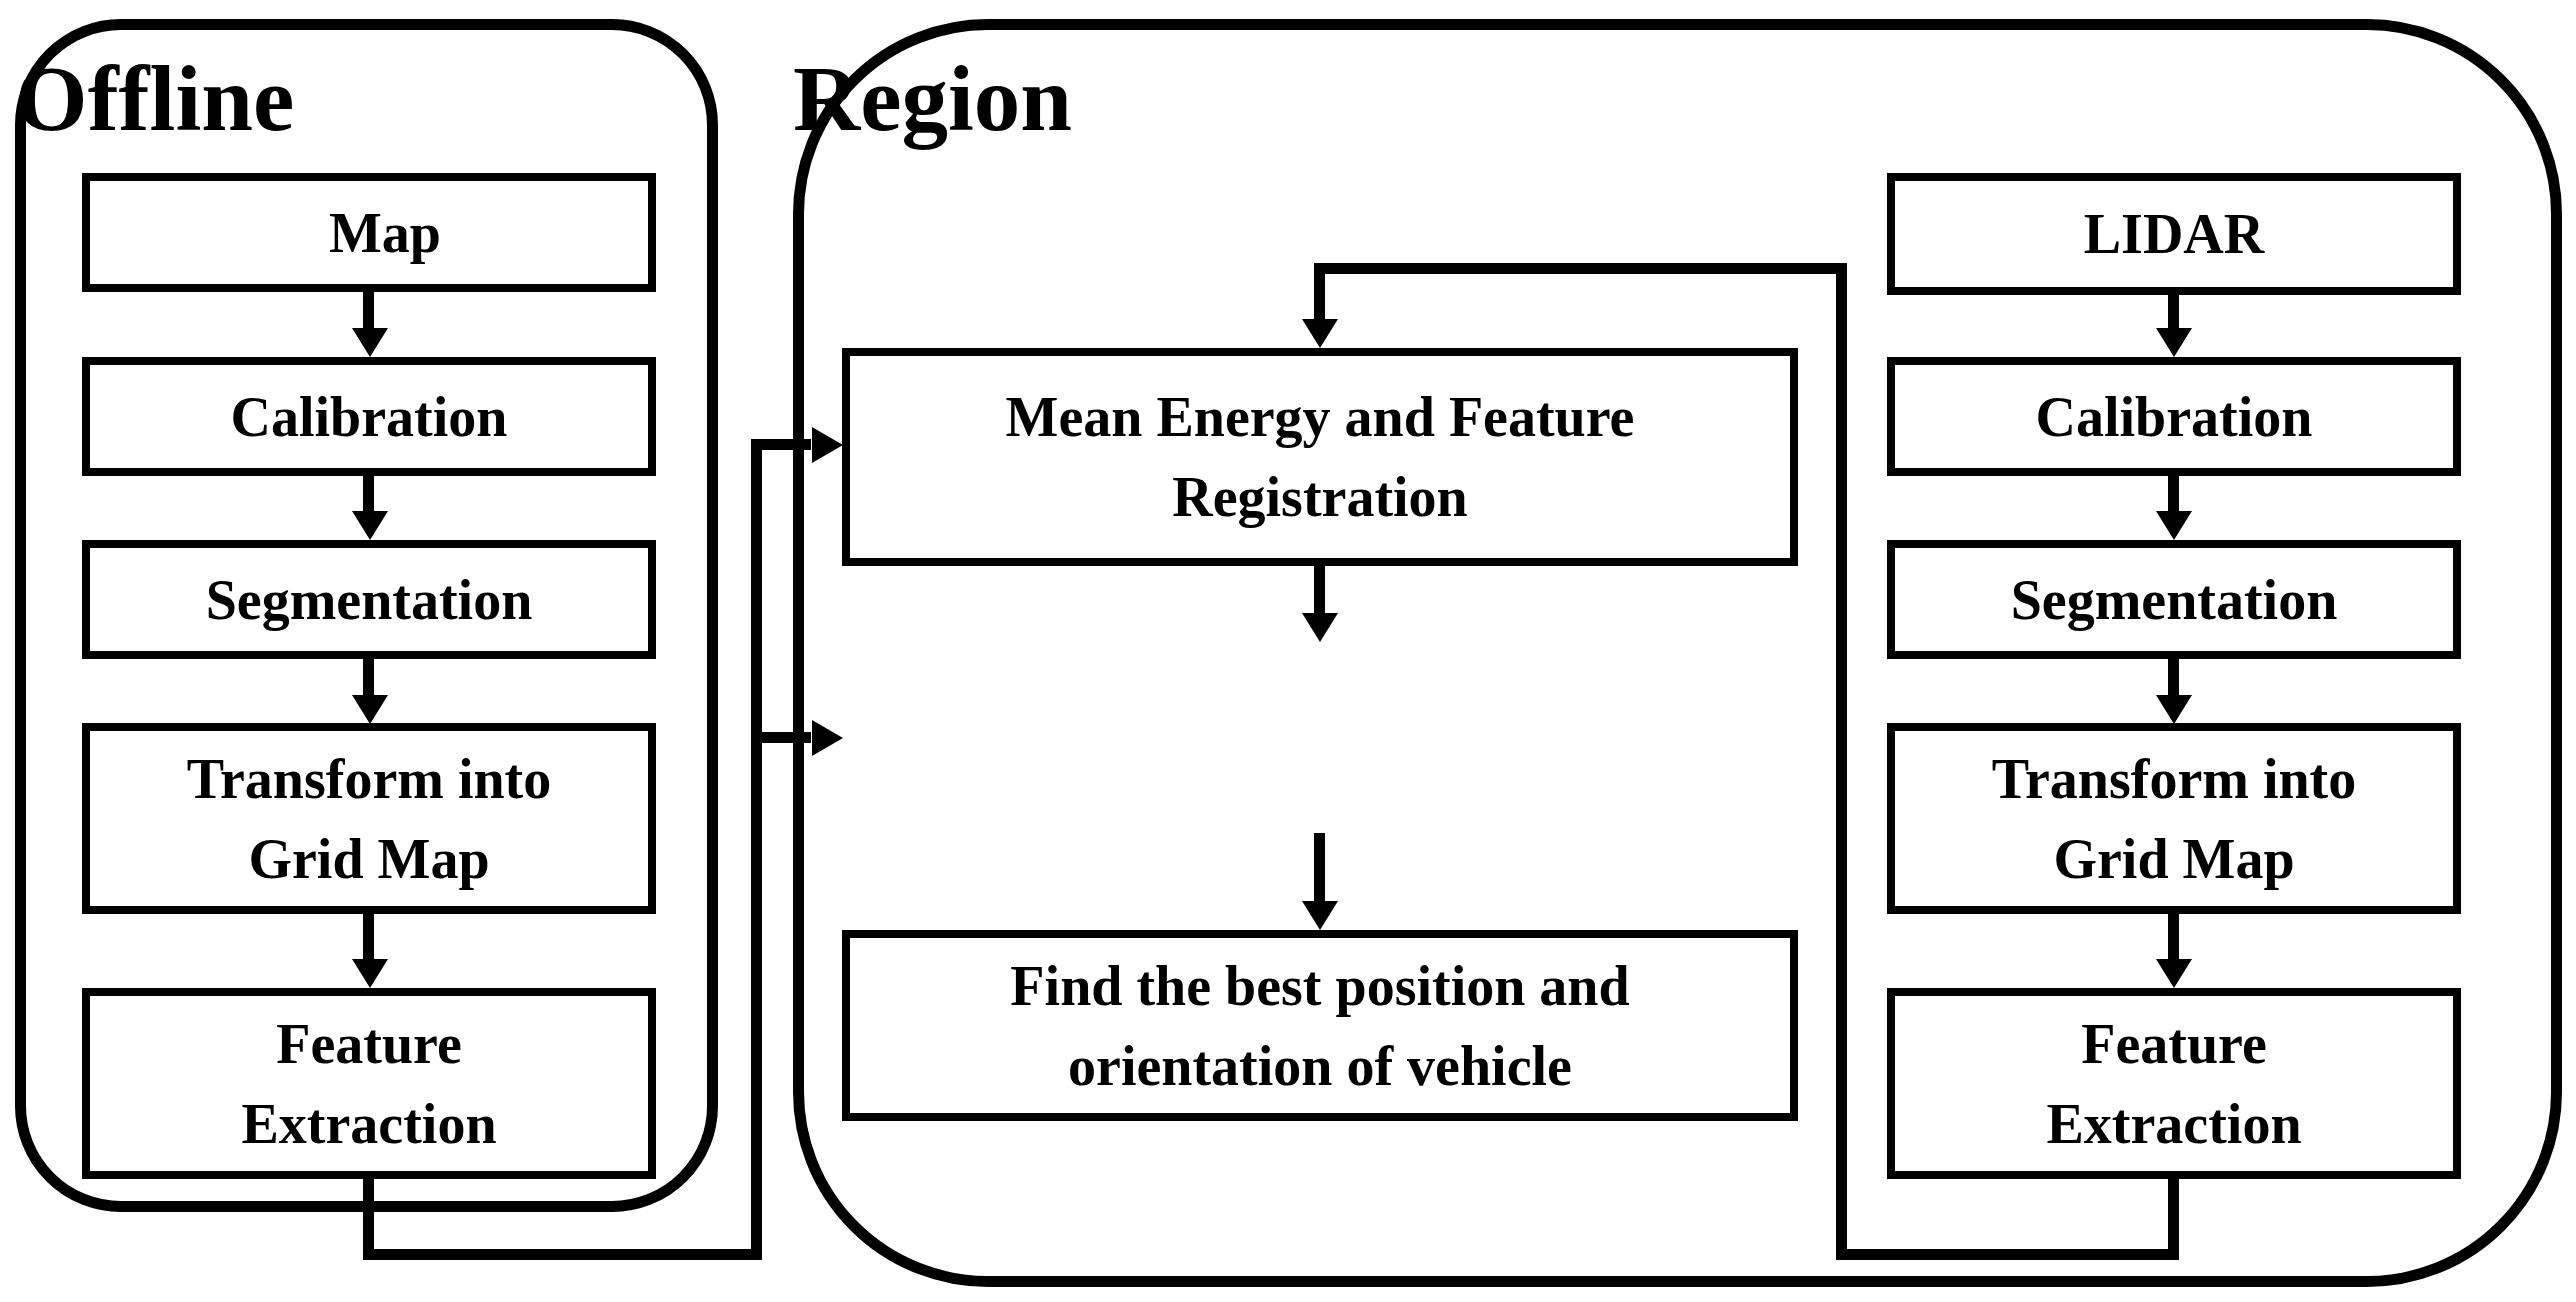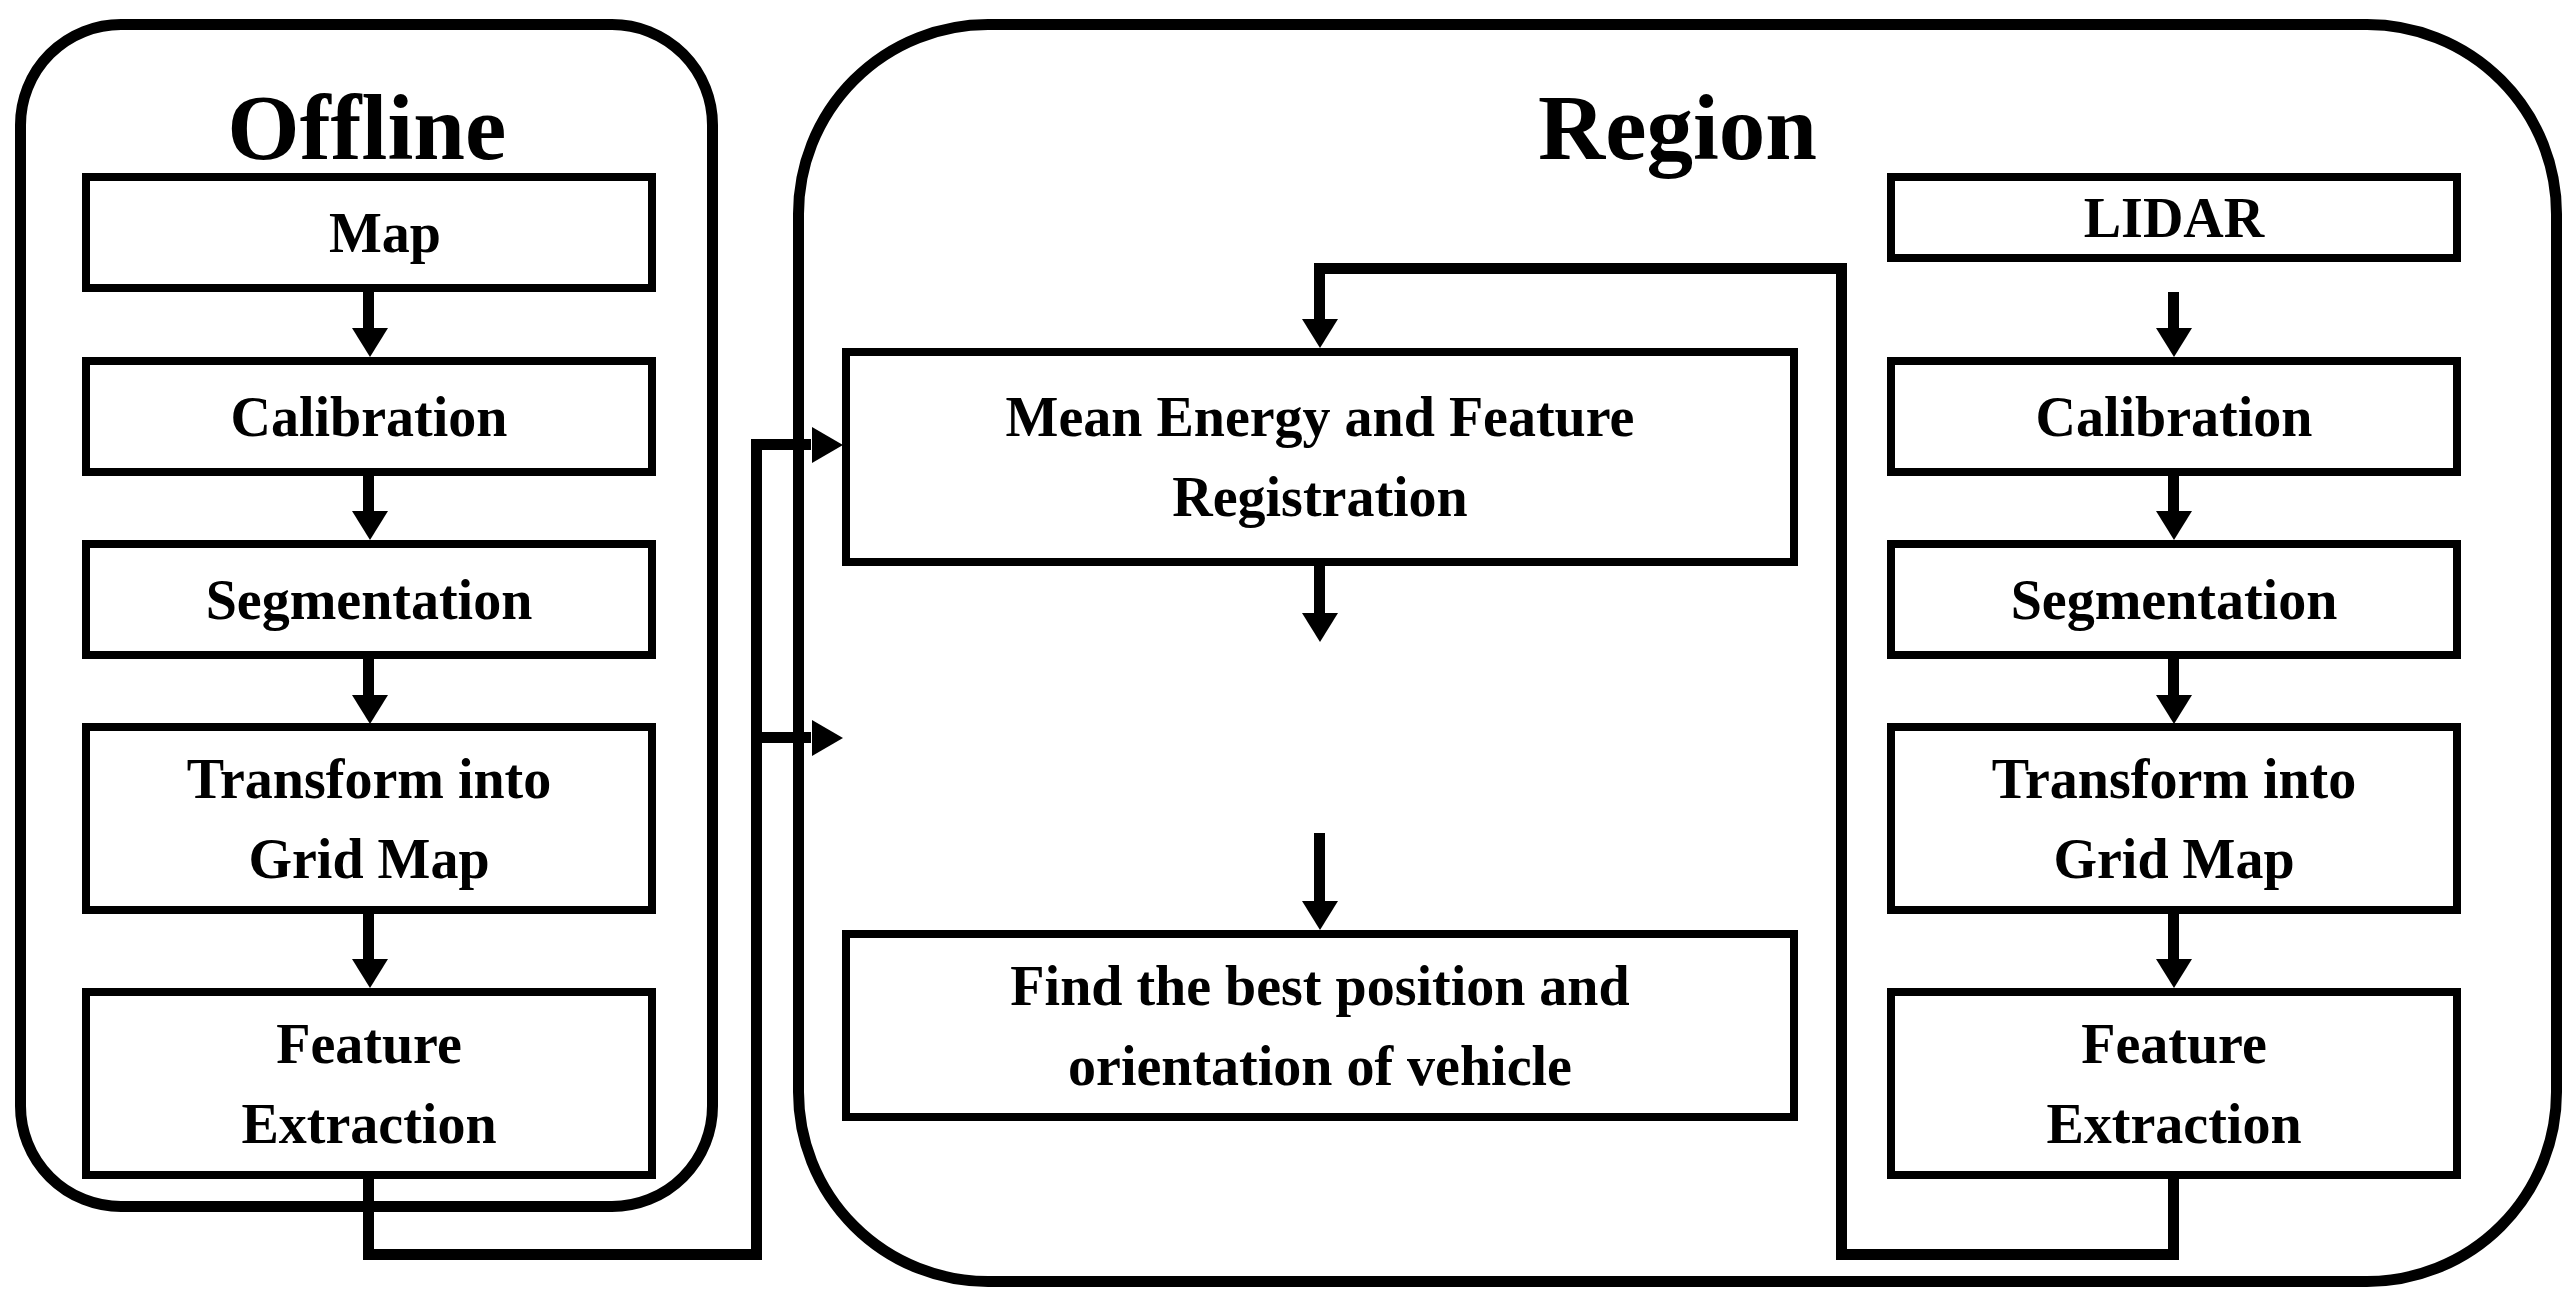--- a/index.html
+++ b/index.html
@@ -1,19 +1,19 @@
 <!DOCTYPE html>
 <html style="font-size:13.6px"><head>
 <meta charset="utf-8">
 <style>
   html,body{margin:0;padding:0;background:#fff;}
   #canvas{position:relative;width:2576px;height:1302px;background:#ffffff;
           font-family:"Liberation Serif","DejaVu Serif",serif;color:#000;}
   .panel{position:absolute;border:11px solid #000;background:transparent;box-sizing:border-box;}
-  .ptitle{position:absolute;text-align:center;font-weight:700;font-size:93px;line-height:1.25;margin-top:29px;}
+  .ptitle{position:absolute;text-align:left;font-weight:700;font-size:93px;line-height:1.25;}
   .box{position:absolute;border:8.5px solid #000;background:#fff;box-sizing:border-box;
        display:flex;align-items:center;justify-content:center;text-align:center;
        font-weight:700;font-size:56px;line-height:80px;white-space:pre-line;}
   .ln{position:absolute;background:#000;}
   .tri-down{position:absolute;width:0;height:0;
             border-left:18px solid transparent;border-right:18px solid transparent;
             border-top:29px solid #000;}
   .tri-right{position:absolute;width:0;height:0;
              border-top:18px solid transparent;border-bottom:18px solid transparent;
              border-left:31px solid #000;}
@@ -73,21 +73,21 @@
   <div class="box" style="left:82px;top:723px;width:574px;height:191px;">Transform into
 Grid Map</div>
   <div class="box" style="left:82px;top:988px;width:574px;height:191px;">Feature
 Extraction</div>
 
   <div class="box" style="left:842px;top:348px;width:956px;height:218px;">Mean Energy and Feature
 Registration</div>
   <div class="box" style="left:842px;top:930px;width:956px;height:191px;">Find the best position and
 orientation of vehicle</div>
 
-  <div class="box" style="left:1887px;top:173px;width:574px;height:89px;">LIDAR</div>
+  <div class="box" style="left:1887px;top:173px;width:574px;height:122px;">LIDAR</div>
   <div class="box" style="left:1887px;top:357px;width:574px;height:119px;">Calibration</div>
   <div class="box" style="left:1887px;top:540px;width:574px;height:119px;">Segmentation</div>
   <div class="box" style="left:1887px;top:723px;width:574px;height:191px;">Transform into
 Grid Map</div>
   <div class="box" style="left:1887px;top:988px;width:574px;height:191px;">Feature
 Extraction</div>
 
 </div>
 
 

